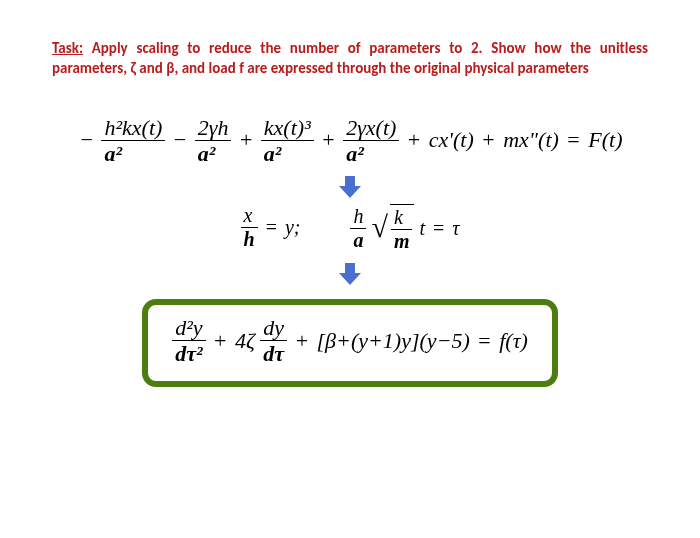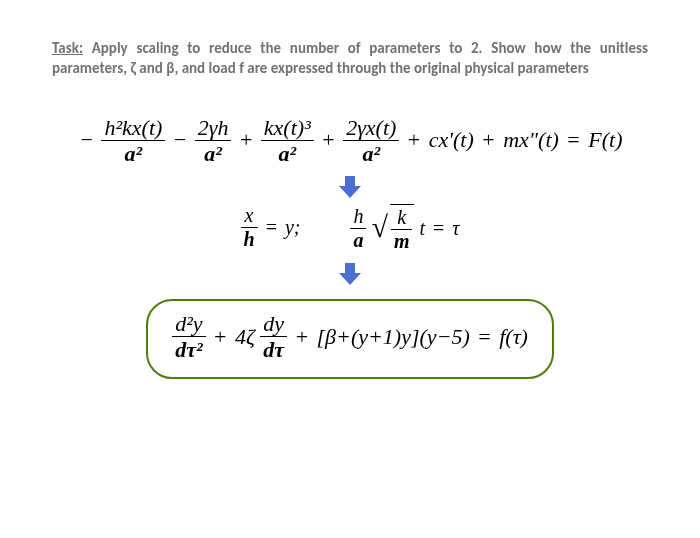--- a/index.html
+++ b/index.html
@@ -9,21 +9,21 @@
     height: 538px;
     background: #ffffff;
     font-family: 'Times New Roman', serif;
     color: #000;
   }
   .page {
     padding: 38px 52px 20px 52px;
     box-sizing: border-box;
   }
   .task {
-    color: #737373;
+    color: #b91c1c;
     font-family: Calibri, Arial, sans-serif;
     font-weight: bold;
     font-size: 15px;
     line-height: 1.35;
     text-align: justify;
   }
   .task-label {
     text-decoration: underline;
   }
   .eq-block {
@@ -44,34 +44,34 @@
     display: flex;
     justify-content: center;
     gap: 50px;
     font-family: 'Times New Roman', serif;
     font-style: italic;
     font-size: 20px;
     margin-top: 4px;
     white-space: nowrap;
   }
   .result-box {
-    border: 2px solid #4d7c0f;
-    border-radius: 26px;
+    border: 6px solid #4d7c0f;
+    border-radius: 14px;
     display: inline-block;
     padding: 10px 24px 14px 24px;
     margin-top: 8px;
     font-family: 'Times New Roman', serif;
     font-style: italic;
     font-size: 22px;
     white-space: nowrap;
   }
   .frac {
     display: inline-block;
     vertical-align: middle;
-    text-align: center;
+    text-align: left;
     font-style: italic;
   }
   .frac .num {
     display: block;
     border-bottom: 1.3px solid #000;
     padding: 0 3px;
     line-height: 1.15;
   }
   .frac .den {
     display: block;

